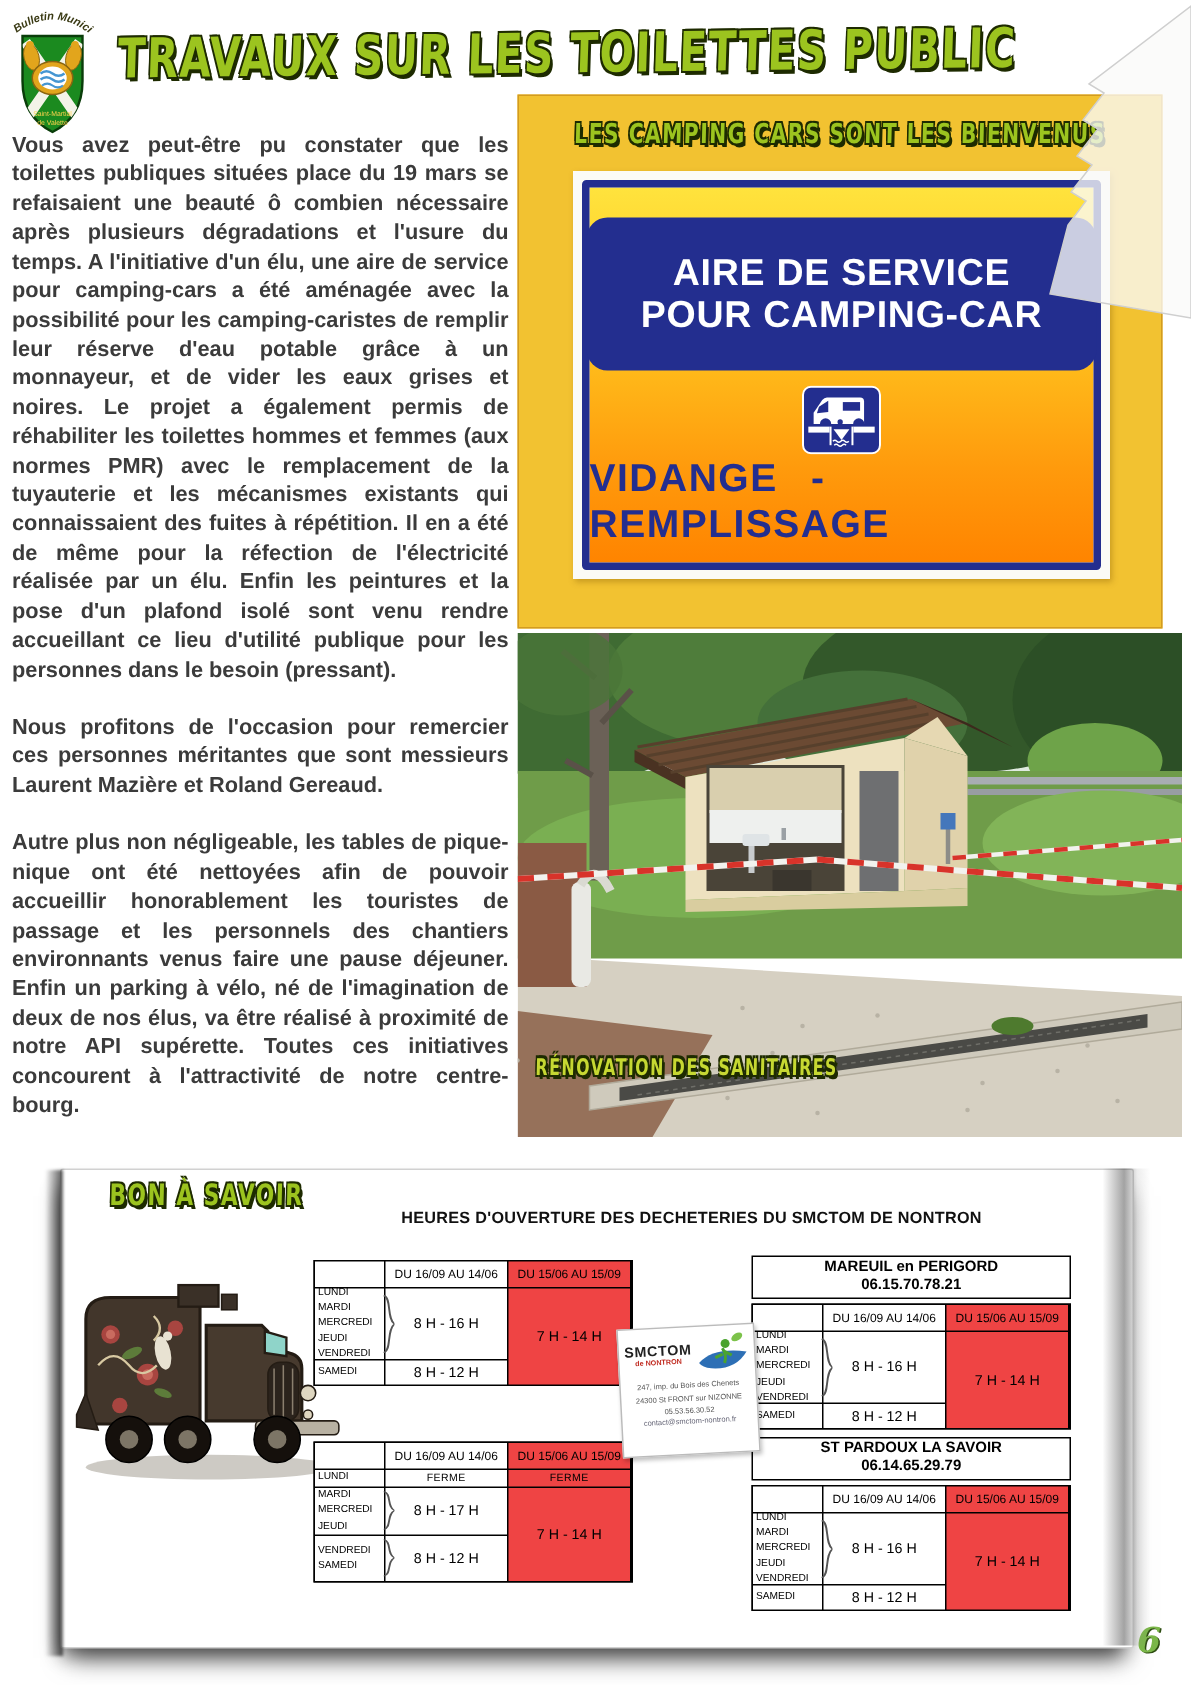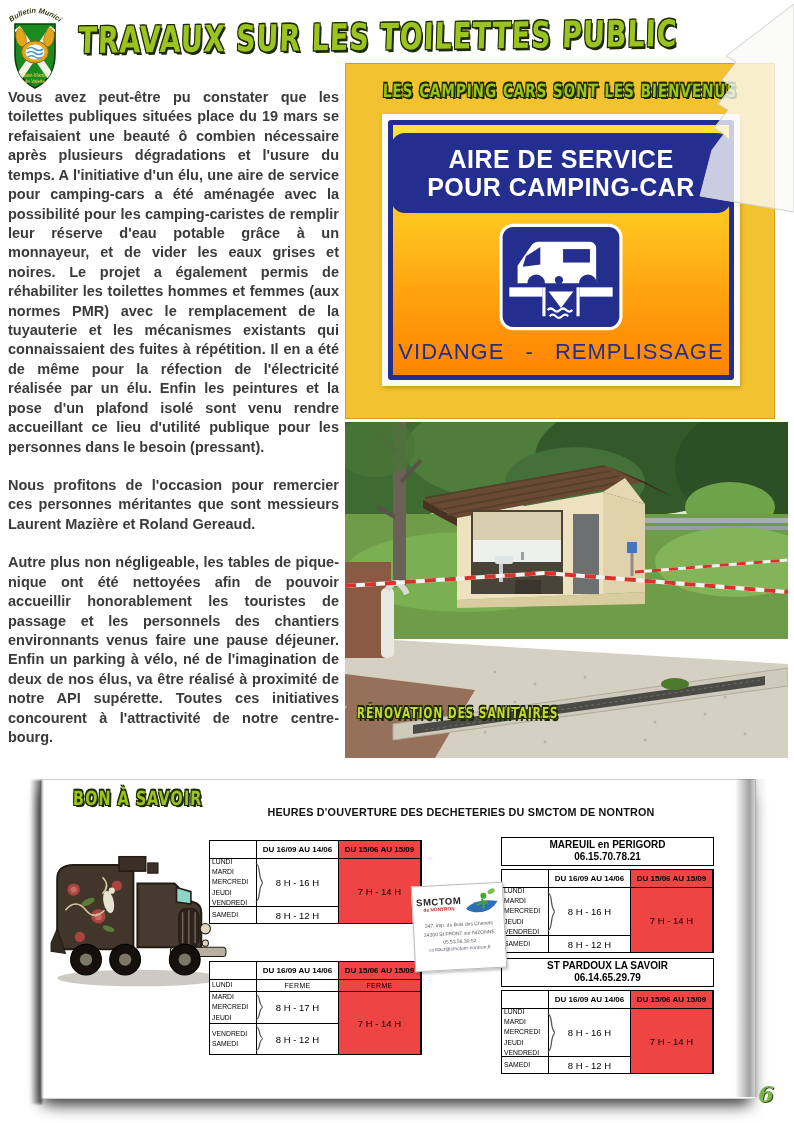--- a/index.html
+++ b/index.html
@@ -22,23 +22,23 @@
   
   #camping-panel{left:345px;top:63px;width:430px;height:356px;background:#f2c231;
     border:1px solid #d39b20;box-sizing:border-box;}
   #camping-header{width:100%;text-align:center;margin-top:18px;font-size:13.5px;
     transform:scaleY(1.35) skewX(-2deg);}
   #sign{position:absolute;left:36px;top:50px;width:358px;height:272px;background:#fbfbf6;
     padding:6px;box-sizing:border-box;box-shadow:1px 2px 4px rgba(120,80,0,.35);}
   #sign-inner{height:100%;box-sizing:border-box;border:5px solid #232e8f;border-radius:3px;
     background:linear-gradient(180deg,#ffe33d 0%,#ffc31e 40%,#ff9a0c 75%,#ff8400 100%);
     display:flex;flex-direction:column;align-items:center;}
-  #sign-title{margin-top:8px;background:#232e8f;border-radius:14px;padding:12px 0;width:340px;
+  #sign-title{margin-top:20px;background:#232e8f;border-radius:14px;padding:23px 0;width:340px;
     color:#fff;font-weight:bold;font-size:25px;text-align:center;line-height:1.12;letter-spacing:.5px;}
-  #sign-footer{margin-top:auto;margin-bottom:10px;font-size:22px;font-weight:normal;color:#232e8f;
+  #sign-footer{margin-top:auto;margin-bottom:10px;font-size:26px;font-weight:bold;color:#232e8f;
     word-spacing:14px;letter-spacing:1px;}
 
   
   #photo{left:345px;top:422px;width:443px;height:336px;overflow:hidden;}
   #photo-caption{left:12px;top:284px;font-size:10.5px;transform:scaleY(1.45) skewX(-2deg);
     color:#c6d832;}
 
   
   #note-panel{left:40px;top:779px;width:714px;height:318px;background:#fff;
     border:1px solid #d0d0d0;border-radius:2px;
@@ -52,21 +52,21 @@
 
   
   .dtable{position:absolute;width:213px;color:#000;}
   .tbox{border:1.5px solid #000;background:#fff;text-align:center;font-weight:bold;
     font-size:10px;line-height:1.2;padding:1px 0 2px 0;}
   .tgrid{margin-top:3px;display:grid;grid-template-columns:46px 81px 81px;gap:1px;
     background:#000;border:1.5px solid #000;}
   .tgrid.std{grid-template-rows:17px 47px 16px;}
   .tgrid.pie{grid-template-rows:17px 11px 31px 30px;}
   .c{background:#fff;display:flex;align-items:center;justify-content:center;position:relative;}
-  .c.head{font-weight:bold;font-size:8px;}
+  .c.head{font-weight:normal;font-size:8px;}
   .c.green{background:#ef4444;}
   .c.days{white-space:pre-line;font-size:6.8px;line-height:1.5;justify-content:flex-start;
     padding-left:2px;text-align:left;}
   .c.hours{font-size:9.5px;}
   .c.small{font-size:7px;letter-spacing:.3px;}
   .c.span2{grid-column:3;grid-row:2 / span 2;font-size:9.5px;}
   .c.span2p{grid-column:3;grid-row:3 / span 2;font-size:9.5px;}
   .brace{position:absolute;left:-3px;top:8%;height:84%;width:9px;}
 
   

